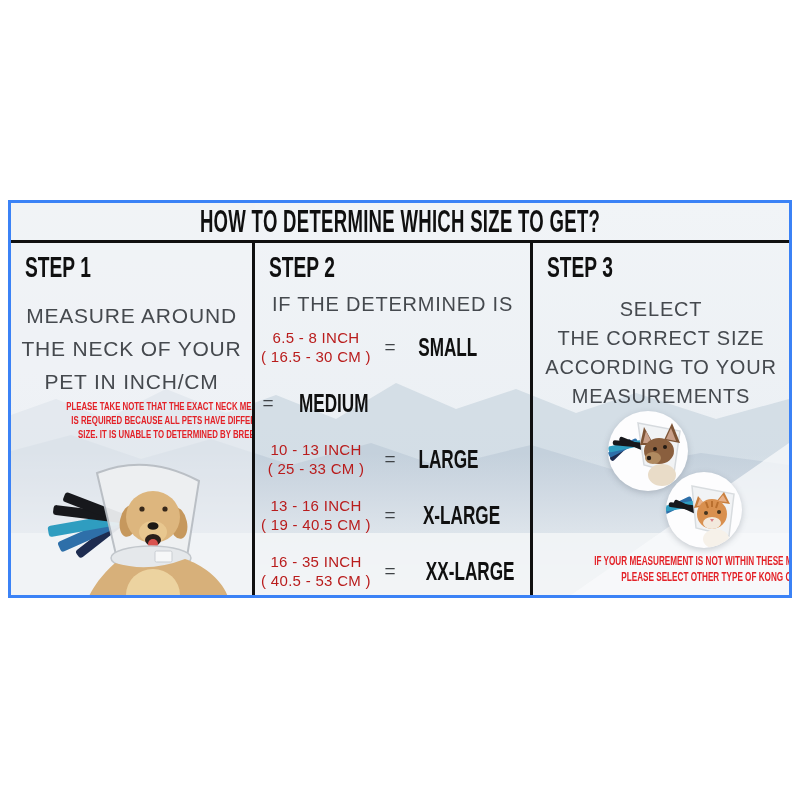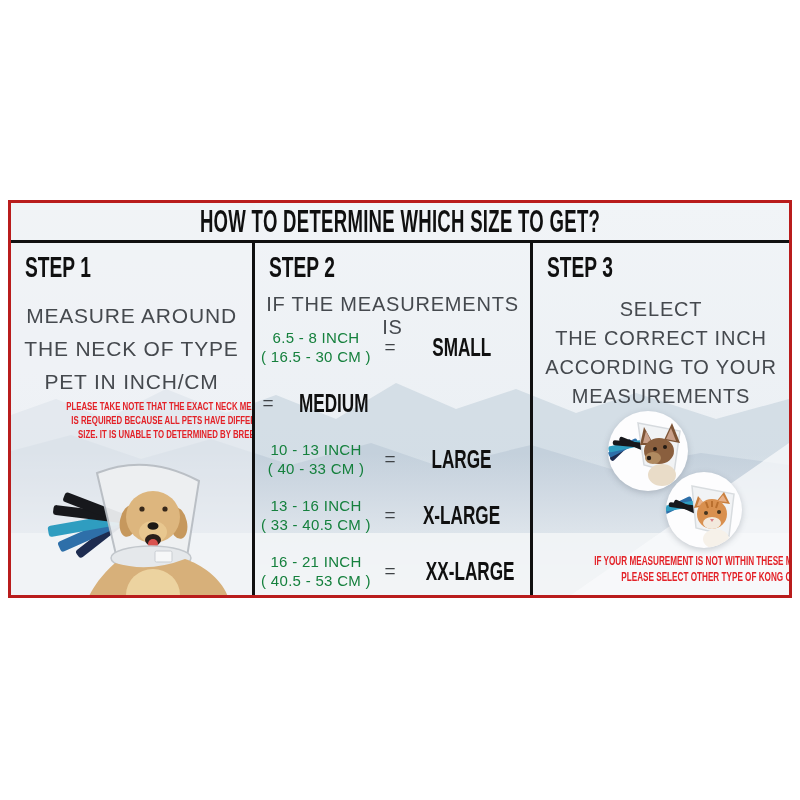--- a/index.html
+++ b/index.html
@@ -1,20 +1,20 @@
 <!DOCTYPE html>
 <html><head>
 <meta charset="utf-8">
 <style>
   html,body{margin:0;padding:0;background:#ffffff;}
   body{width:800px;height:800px;font-family:"Liberation Sans",sans-serif;}
   .canvas{position:relative;width:800px;height:800px;background:#ffffff;overflow:hidden;}
 
   .box{position:absolute;left:8px;top:200px;width:784px;height:398px;
-       border:3px solid #b91c1c;box-sizing:border-box;background:#eef1f5;overflow:hidden;}
+       border:3px solid #3b82f6;box-sizing:border-box;background:#eef1f5;overflow:hidden;}
   .bg-svg{position:absolute;left:0;top:0;width:778px;height:392px;}
 
   .header{position:absolute;left:0;top:0;width:778px;height:37px;border-bottom:3px solid #101010;
           display:flex;align-items:center;justify-content:center;}
   .cond{display:inline-block;font-weight:700;white-space:nowrap;color:#101010;}
   .title{font-size:32px;letter-spacing:0.5px;transform:scaleX(0.58);transform-origin:center;}
 
   .cols{position:absolute;left:0;top:40px;width:778px;height:352px;display:flex;}
   .col{position:relative;height:352px;box-sizing:border-box;overflow:hidden;}
   .col1{width:244px;border-right:3px solid #101010;}
@@ -30,23 +30,23 @@
   .col3 .instr{top:52px;font-size:20px;line-height:29px;letter-spacing:0.8px;}
 
   .note{position:absolute;left:0;width:100%;text-align:center;color:#e32127;font-weight:700;}
   .note-inner{display:inline-block;transform:scaleX(0.68);transform-origin:center top;}
   .note-inner div{white-space:nowrap;}
   .col1 .note{top:156px;font-size:11.5px;line-height:14px;}
   .col3 .note{top:311px;font-size:12px;line-height:15.5px;}
 
   .rows{position:absolute;top:76px;left:0;width:100%;}
   .srow{height:56px;display:flex;align-items:center;}
-  .m{width:122px;text-align:center;color:#15803d;font-size:15px;line-height:19px;letter-spacing:0.3px;}
+  .m{width:122px;text-align:center;color:#b91c1c;font-size:15px;line-height:19px;letter-spacing:0.3px;}
   .eq{width:26px;text-align:center;color:#3f4347;font-size:19px;}
-  .size{width:104px;text-align:right;}
+  .size{width:104px;text-align:left;}
   .size .cond{font-size:26px;transform:scaleX(0.66);transform-origin:center;}
 
   .dog{position:absolute;left:26px;top:196px;width:207px;height:162px;}
   .pet-circle{position:absolute;border-radius:50%;background:#fdfdfe;
               box-shadow:0 2px 6px rgba(90,100,112,0.3);overflow:hidden;}
   .chi{left:75px;top:168px;width:80px;height:80px;}
   .cat{left:133px;top:229px;width:76px;height:76px;}
 </style>
 </head>
 <body>
@@ -79,21 +79,21 @@
     </div>
 
     <div class="cols">
 
       <div class="col col1">
         <div class="step-label">
           <span class="cond">STEP 1</span>
         </div>
         <div class="instr">
           <div>MEASURE AROUND</div>
-          <div>THE NECK OF TYPE</div>
+          <div>THE NECK OF YOUR</div>
           <div>PET IN INCH/CM</div>
         </div>
         <div class="note">
           <span class="note-inner">
             <div>PLEASE TAKE NOTE THAT THE EXACT NECK MEASUREMENT</div>
             <div>IS REQUIRED BECAUSE ALL PETS HAVE DIFFERENT NECK</div>
             <div>SIZE. IT IS UNABLE TO DETERMINED BY BREED'S SIZE.</div>
           </span>
         </div>
 
@@ -121,75 +121,75 @@
           <path d="M78,124 C60,140 52,156 50,162 L192,162 C188,142 166,126 148,120 Q112,134 78,124 Z" fill="#d7b07a"></path>
           <ellipse cx="116" cy="156" rx="27" ry="26" fill="#ecd3a0"></ellipse>
         </svg>
       </div>
 
       <div class="col col2">
         <div class="step-label">
           <span class="cond">STEP 2</span>
         </div>
         <div class="instr">
-          <div>IF THE MEASUREMENTS IS</div>
+          <div>IF THE DETERMINED IS</div>
         </div>
         <div class="rows">
 
           <div class="srow">
             <div class="m">
               <div>6.5 - 8 INCH</div>
               <div>( 16.5 - 30 CM )</div>
             </div>
             <div class="eq">=</div>
             <div class="size"><span class="cond">SMALL</span></div>
           </div>
 
           <div class="srow">
             <div class="eq">=</div>
             <div class="size"><span class="cond">MEDIUM</span></div>
           </div>
 
           <div class="srow">
             <div class="m">
               <div>10 - 13 INCH</div>
-              <div>( 40 - 33 CM )</div>
+              <div>( 25 - 33 CM )</div>
             </div>
             <div class="eq">=</div>
             <div class="size"><span class="cond">LARGE</span></div>
           </div>
 
           <div class="srow">
             <div class="m">
               <div>13 - 16 INCH</div>
-              <div>( 33 - 40.5 CM )</div>
+              <div>( 19 - 40.5 CM )</div>
             </div>
             <div class="eq">=</div>
             <div class="size"><span class="cond">X-LARGE</span></div>
           </div>
 
           <div class="srow">
             <div class="m">
-              <div>16 - 21 INCH</div>
+              <div>16 - 35 INCH</div>
               <div>( 40.5 - 53 CM )</div>
             </div>
             <div class="eq">=</div>
             <div class="size"><span class="cond">XX-LARGE</span></div>
           </div>
 
         </div>
       </div>
 
       <div class="col col3">
         <div class="step-label">
           <span class="cond">STEP 3</span>
         </div>
         <div class="instr">
           <div>SELECT</div>
-          <div>THE CORRECT INCH</div>
+          <div>THE CORRECT SIZE</div>
           <div>ACCORDING TO YOUR</div>
           <div>MEASUREMENTS</div>
         </div>
 
         <div class="pet-circle chi">
           <svg viewBox="0 0 80 80" width="80" height="80" aria-hidden="true">
             <g>
               <rect x="8" y="20" width="28" height="5" rx="2" fill="#1e2c50" transform="rotate(-44 38 42)"></rect>
               <rect x="4" y="24" width="32" height="6" rx="2" fill="#2e6fa9" transform="rotate(-27 38 42)"></rect>
               <rect x="2" y="28" width="34" height="6" rx="2" fill="#2f9dc0" transform="rotate(-12 38 42)"></rect>

